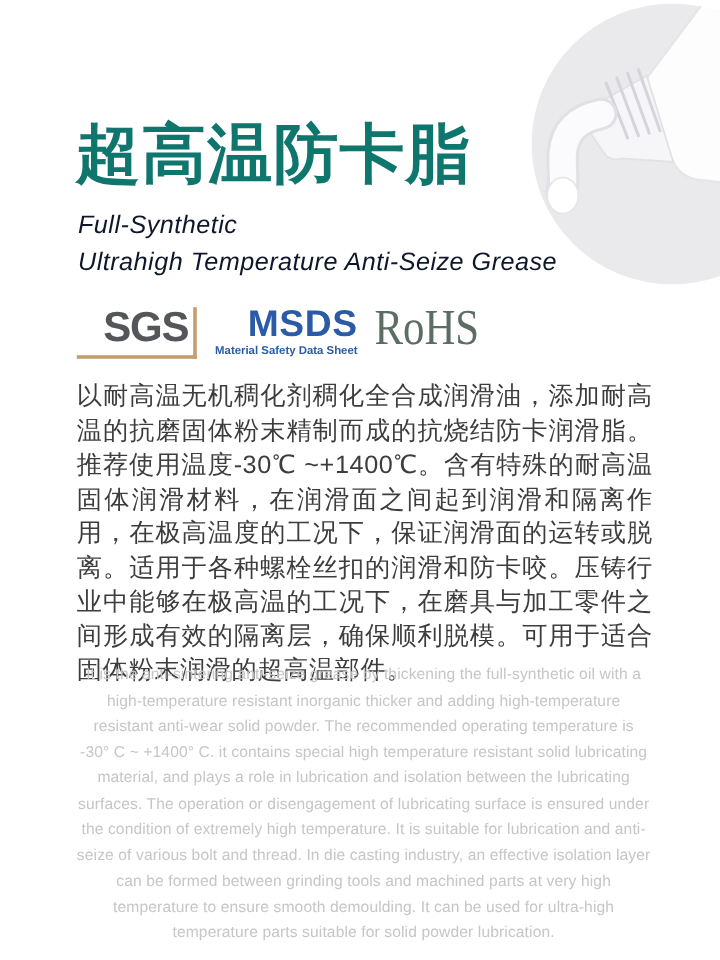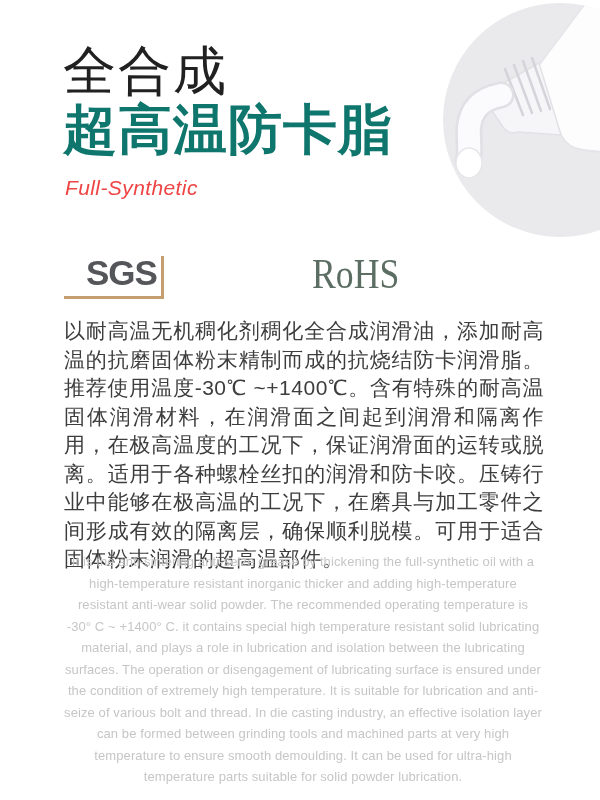--- a/index.html
+++ b/index.html
@@ -13,21 +13,21 @@
   .title-cn{
     position:absolute;left:63px;top:42px;font-size:53px;line-height:58px;
     color:#212121;font-weight:500;letter-spacing:2px;white-space:nowrap;
   }
   .product-cn{
     position:absolute;left:63px;top:99px;font-size:54px;line-height:60px;
     color:#0f766e;font-weight:800;letter-spacing:1px;white-space:nowrap;
   }
   .subtitle{
     position:absolute;left:65px;top:172px;font-size:21px;line-height:31px;
-    color:#ef4444;font-style:italic;letter-spacing:0.4px;font-weight:500;
+    color:#0f172a;font-style:italic;letter-spacing:0.4px;font-weight:500;
   }
   
   .certs{position:absolute;left:64px;top:250px;width:340px;height:58px;text-align:right;}
   .sgs{position:absolute;left:0;top:4px;width:102px;height:46px;}
   .sgs-text{
     position:absolute;left:22px;top:0px;font-size:35px;line-height:38px;
     font-weight:700;color:#55565a;letter-spacing:-1px;
   }
   .sgs-underline{position:absolute;left:0px;top:42px;width:100px;height:3px;background:#c59e6f;}
   .sgs-vline{position:absolute;left:97px;top:2px;width:3px;height:43px;background:#c59e6f;}
@@ -83,32 +83,36 @@
         </g>
 
         <path d="M58,92 C38,96 28,106 26,124 C25,138 28,148 25,158" fill="none" stroke="#e0e0e5" stroke-width="27" stroke-linecap="round"></path>
         <path d="M58,92 C38,96 28,106 26,124 C25,138 28,148 25,158" fill="none" stroke="#fbfbfd" stroke-width="22" stroke-linecap="round"></path>
 
         <ellipse cx="26" cy="160" rx="13" ry="15" fill="#ffffff" stroke="#e6e6ea" stroke-width="1.5"></ellipse>
       </g>
     </svg>
   </div>
 
-  <div class="title-cn">全合成</div>
   <div class="product-cn">超高温防卡脂</div>
 
   <div class="subtitle">
     <div>Full-Synthetic</div>
+    <div>Ultrahigh Temperature Anti-Seize Grease</div>
   </div>
 
   <div class="certs">
     <div class="sgs">
       <div class="sgs-text">SGS</div>
       <div class="sgs-underline"></div>
       <div class="sgs-vline"></div>
+    </div>
+    <div class="msds">
+      <div class="msds-text">MSDS</div>
+      <div class="msds-sub">Material Safety Data Sheet</div>
     </div>
     <div class="rohs">RoHS</div>
   </div>
 
   <p class="desc-cn">以耐高温无机稠化剂稠化全合成润滑油，添加耐高温的抗磨固体粉末精制而成的抗烧结防卡润滑脂。推荐使用温度-30℃ ~+1400℃。含有特殊的耐高温固体润滑材料，在润滑面之间起到润滑和隔离作用，在极高温度的工况下，保证润滑面的运转或脱离。适用于各种螺栓丝扣的润滑和防卡咬。压铸行业中能够在极高温的工况下，在磨具与加工零件之间形成有效的隔离层，确保顺利脱模。可用于适合固体粉末润滑的超高温部件。</p>
   <p class="desc-en">It is the anti-sintering anti-seize grease by thickening the full-synthetic oil with a high-temperature resistant inorganic thicker and adding high-temperature resistant anti-wear solid powder. The recommended operating temperature is -30° C ~ +1400° C. it contains special high temperature resistant solid lubricating material, and plays a role in lubrication and isolation between the lubricating surfaces. The operation or disengagement of lubricating surface is ensured under the condition of extremely high temperature. It is suitable for lubrication and anti-seize of various bolt and thread. In die casting industry, an effective isolation layer can be formed between grinding tools and machined parts at very high temperature to ensure smooth demoulding. It can be used for ultra-high temperature parts suitable for solid powder lubrication.</p>
 
 </div>
 
 </body></html>

